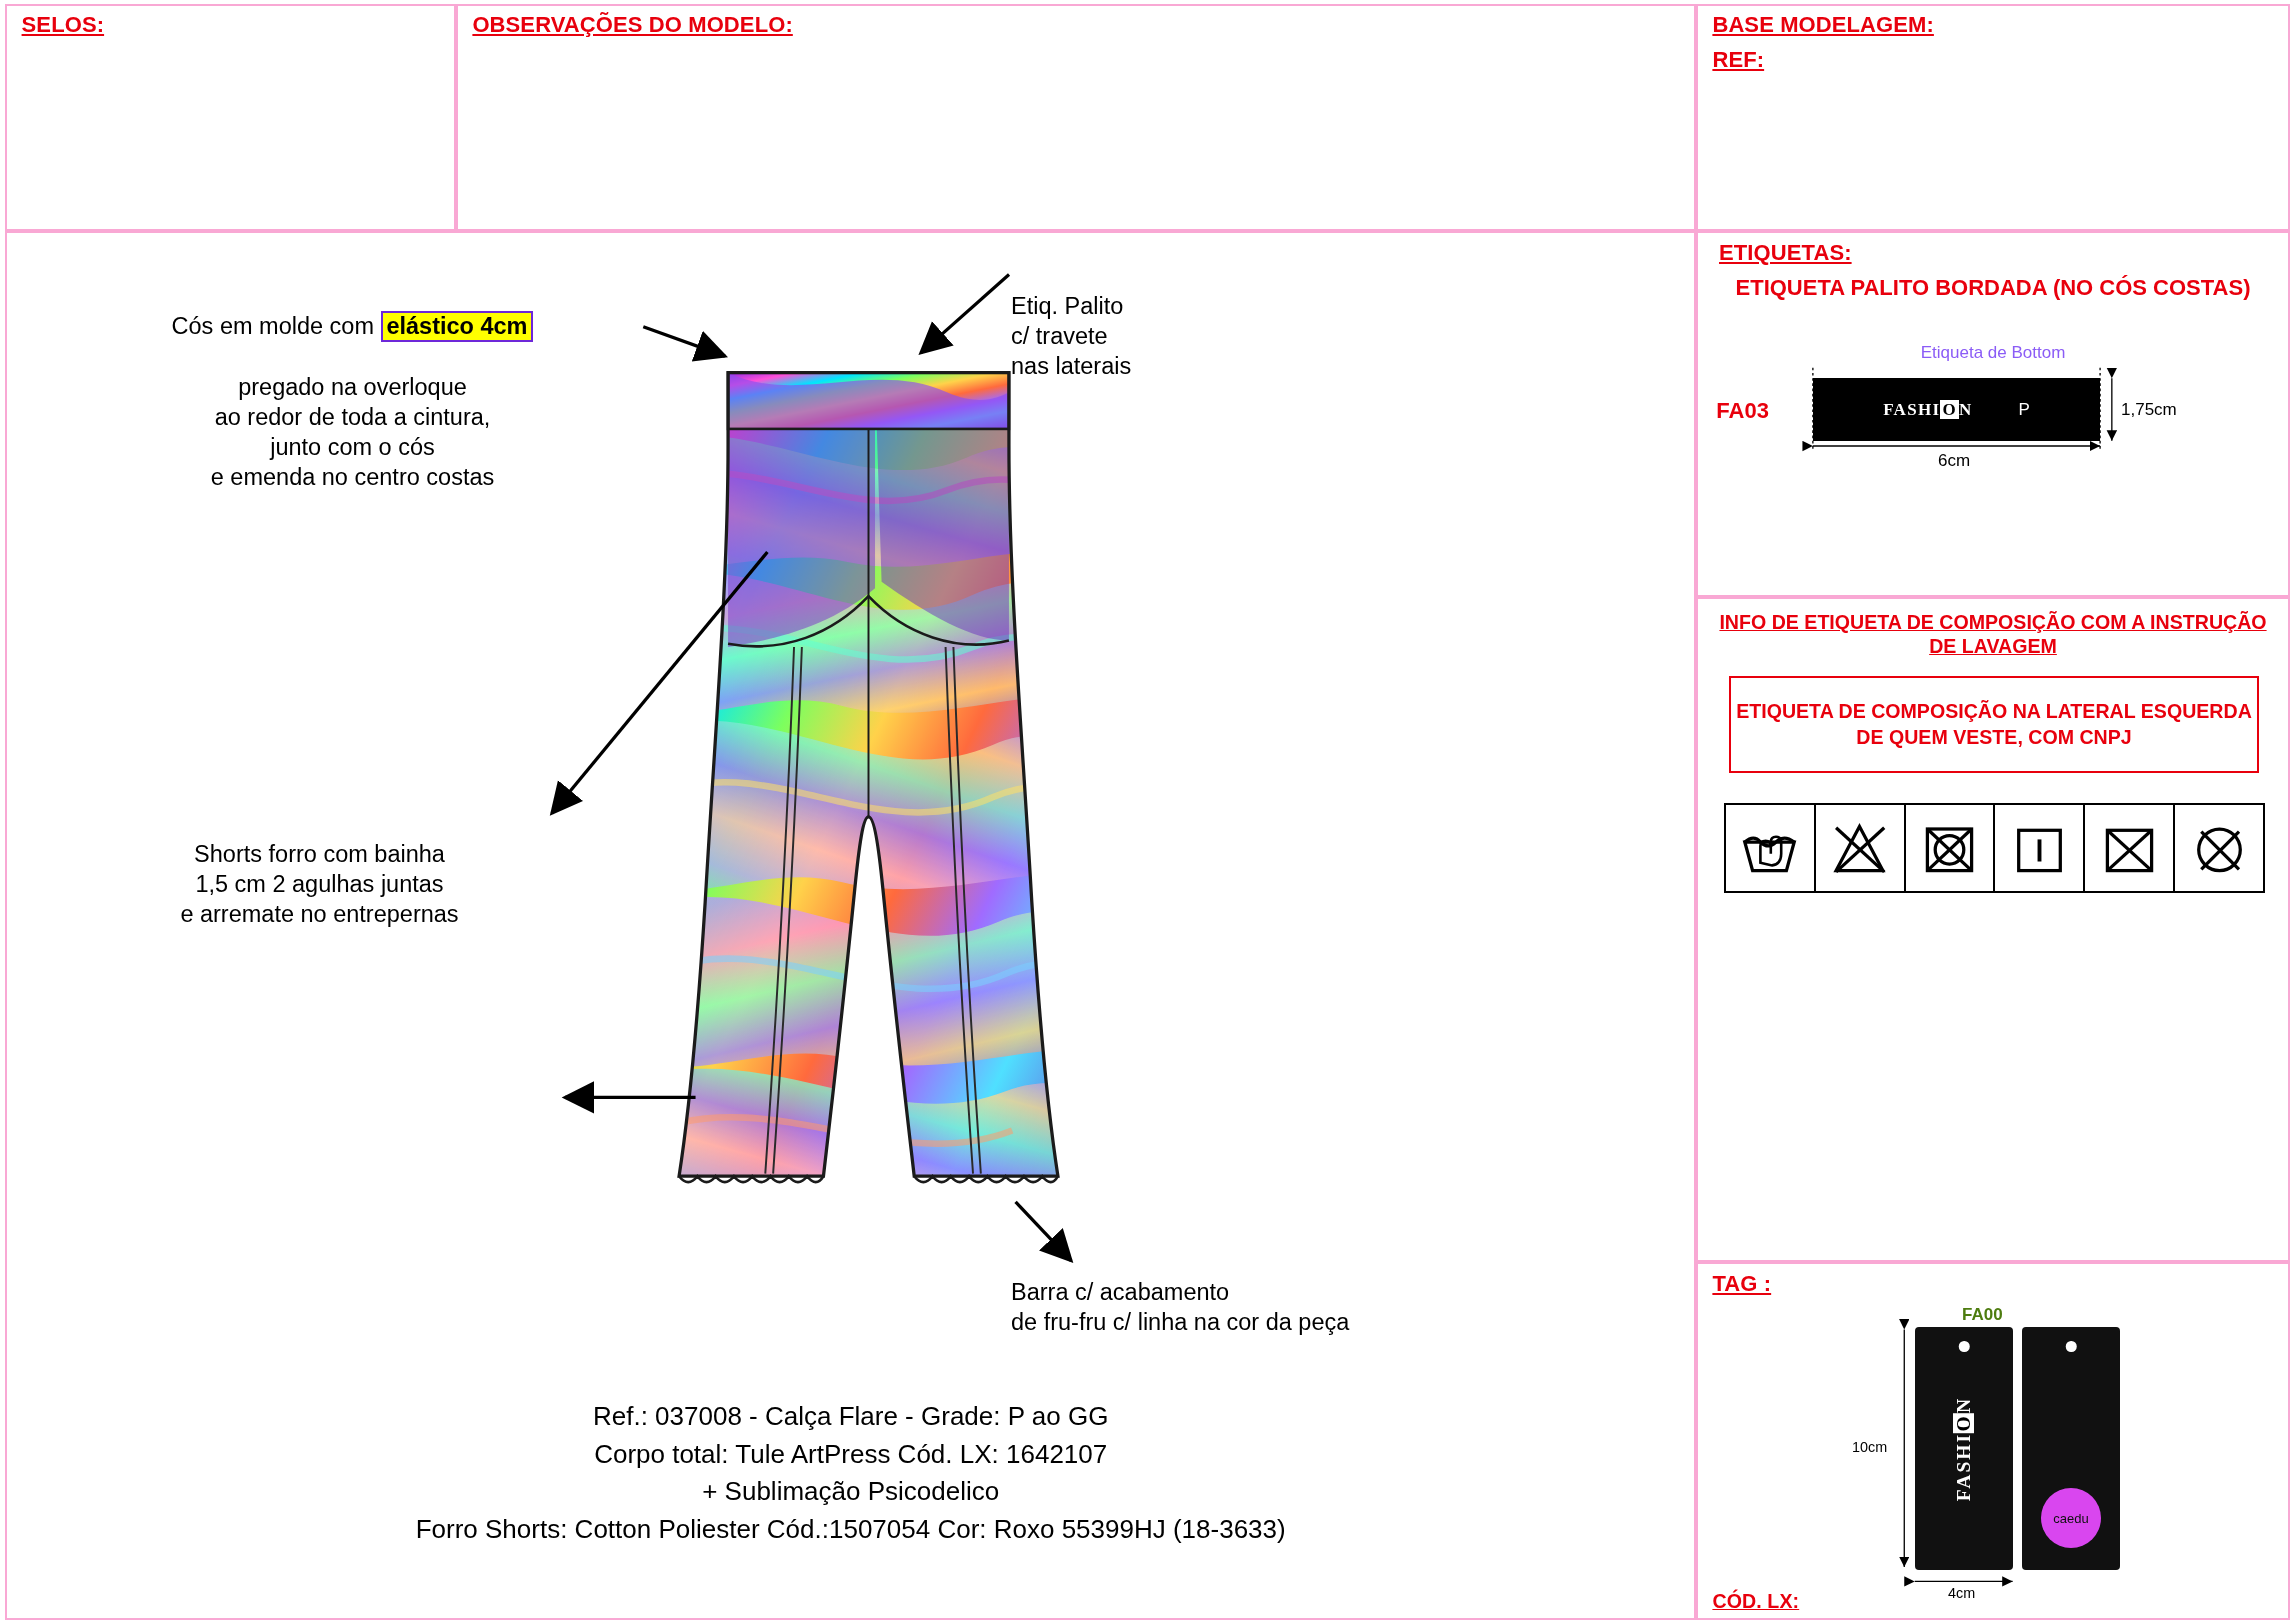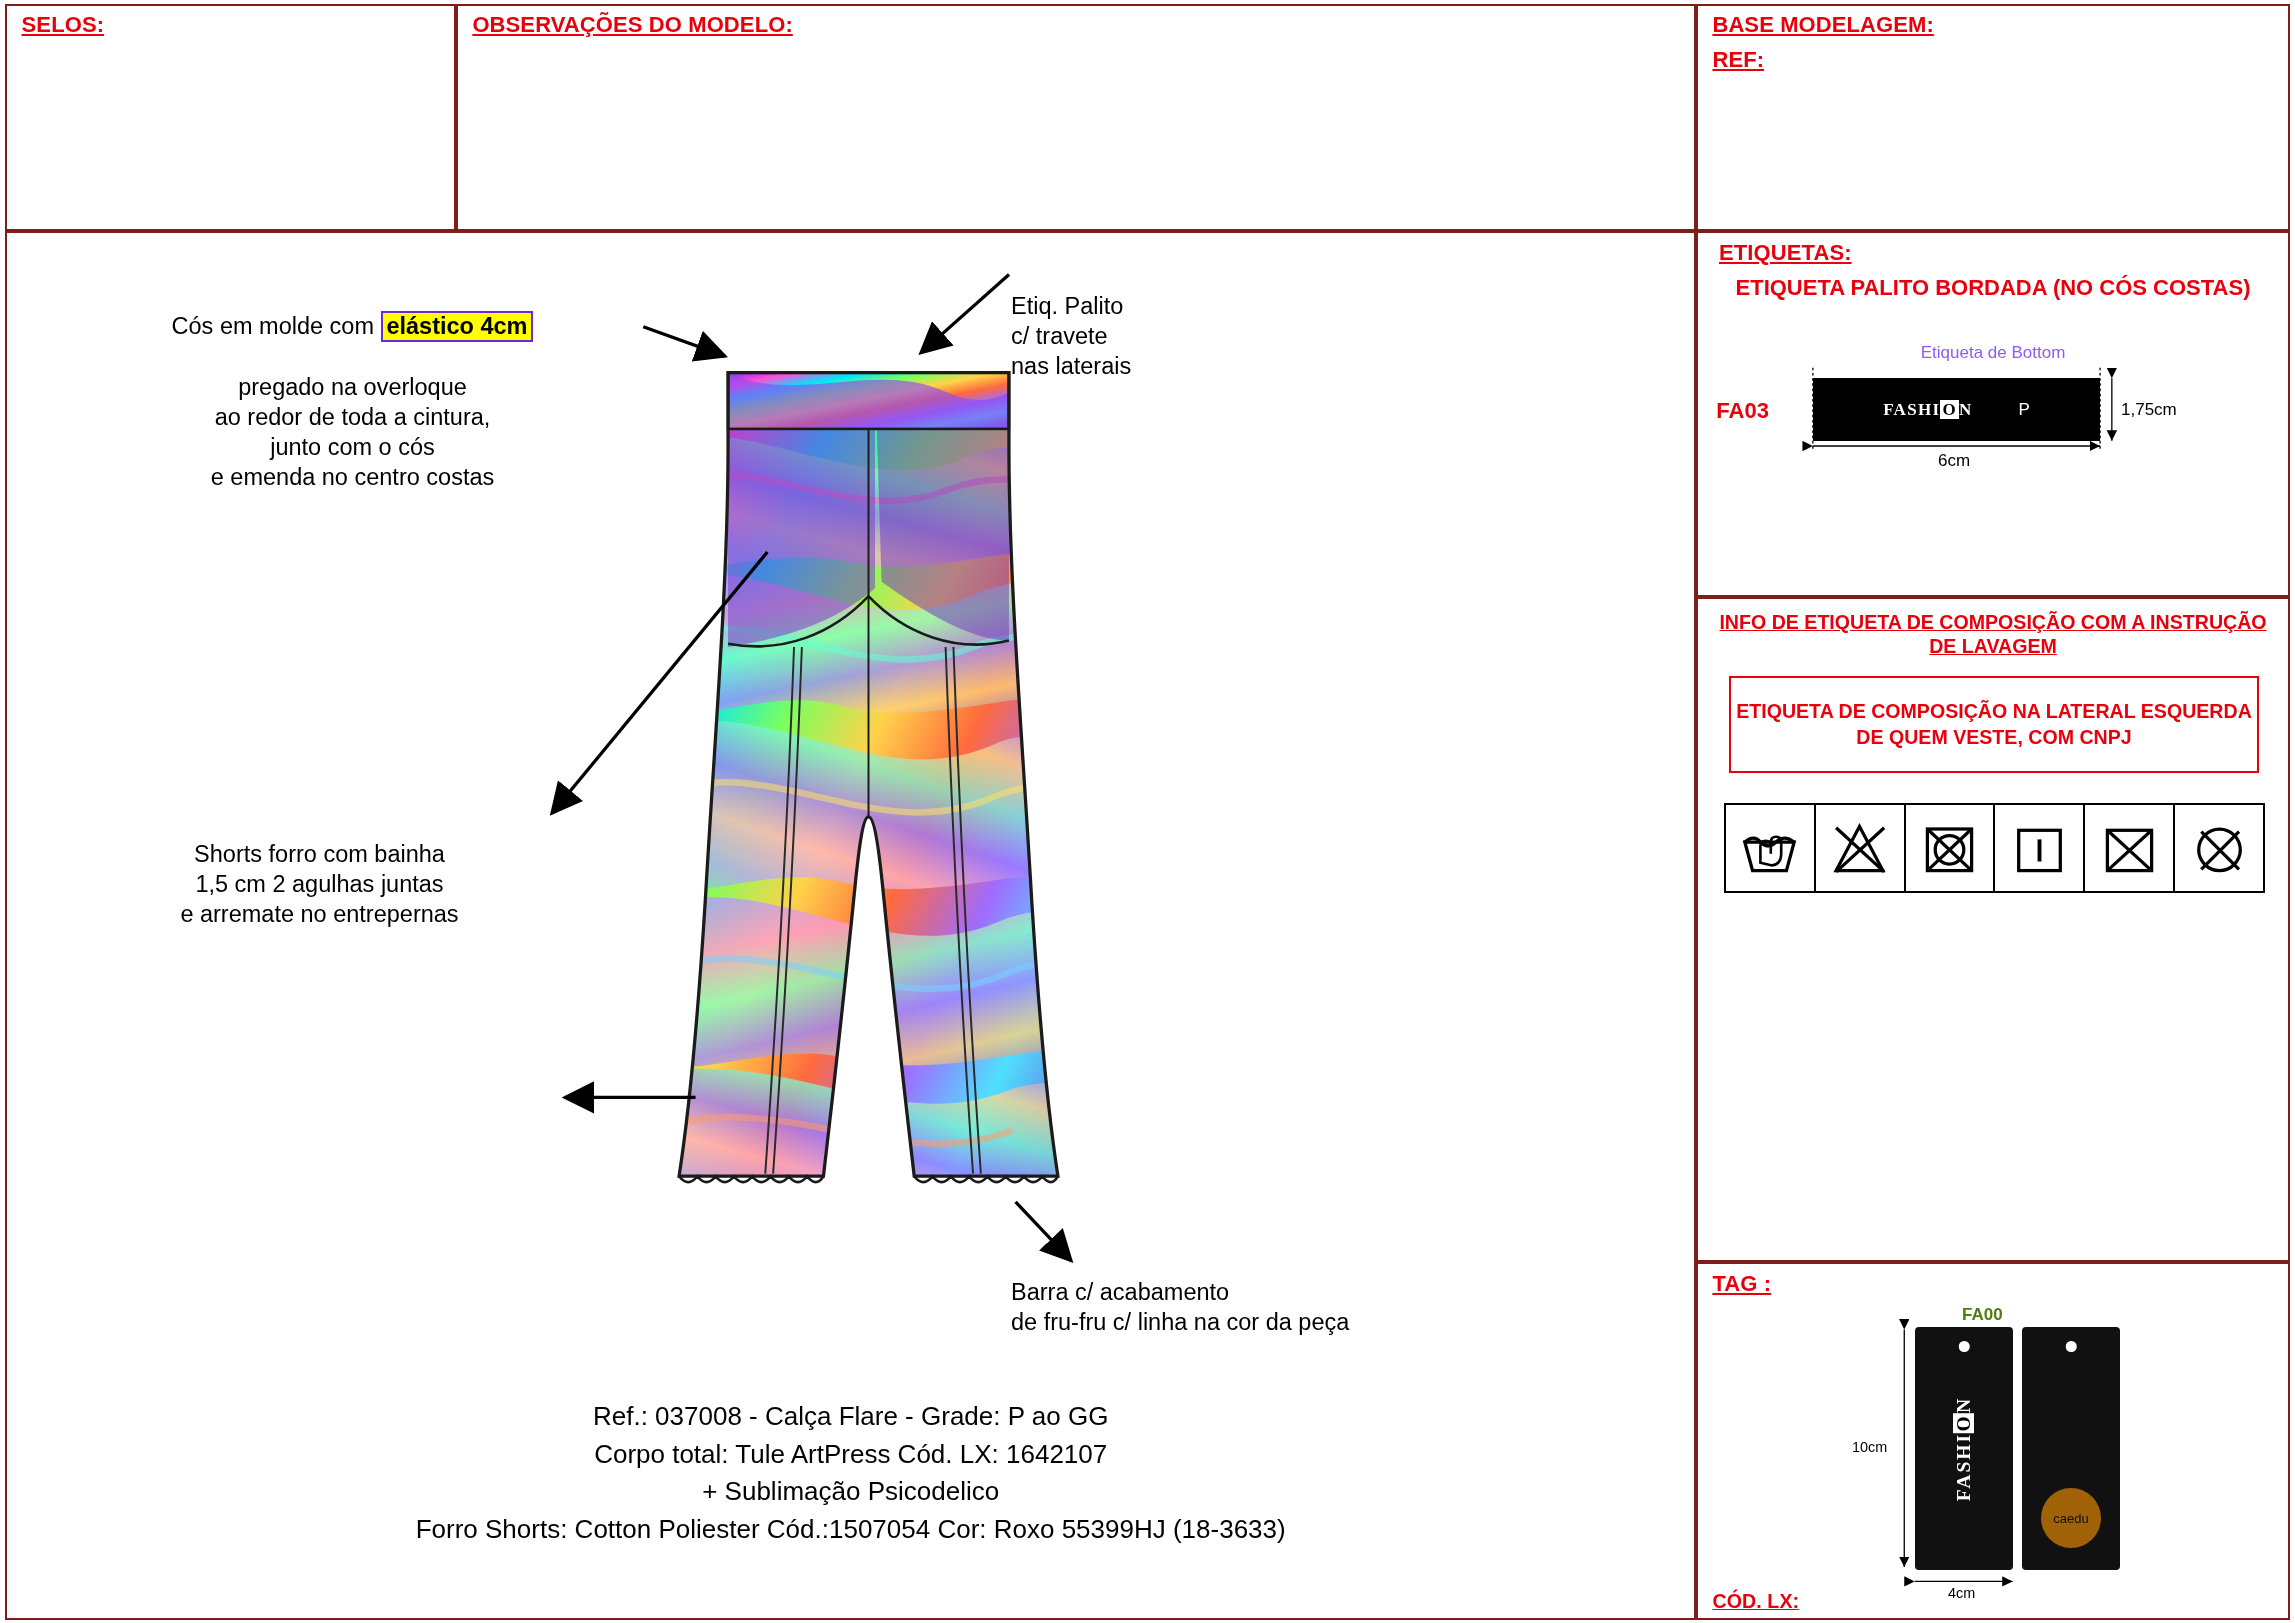--- a/index.html
+++ b/index.html
@@ -16,21 +16,21 @@
   }
   .sheet {
     position: absolute;
     left: 0; top: 0;
     width: 2295px;
     height: 1624px;
   }
   
   .box {
     position: absolute;
-    border: 2px solid #7f1d1d;
+    border: 2px solid #f9a8d4;
     box-sizing: border-box;
     background: #fff;
   }
   .red-head {
     color: #e8000d;
     font-weight: bold;
     text-decoration: underline;
     font-size: 22px;
     letter-spacing: 0.1px;
   }
@@ -227,21 +227,21 @@
     white-space: nowrap;
   }
   .vert-brand .o { background:#fff; color:#000; padding: 0 1.3px; }
   .caedu-dot {
     position: absolute;
     left: 50%;
     bottom: 22px;
     transform: translateX(-50%);
     width: 60px; height: 60px;
     border-radius: 50%;
-    background: #a16207;
+    background: #d946ef;
     display: flex;
     align-items: center;
     justify-content: center;
     font-size: 13px;
     color: #111;
   }
   .tag-dim { position: absolute; font-size: 14.4px; color:#000; }
 </style>
 </head>
 <body>

